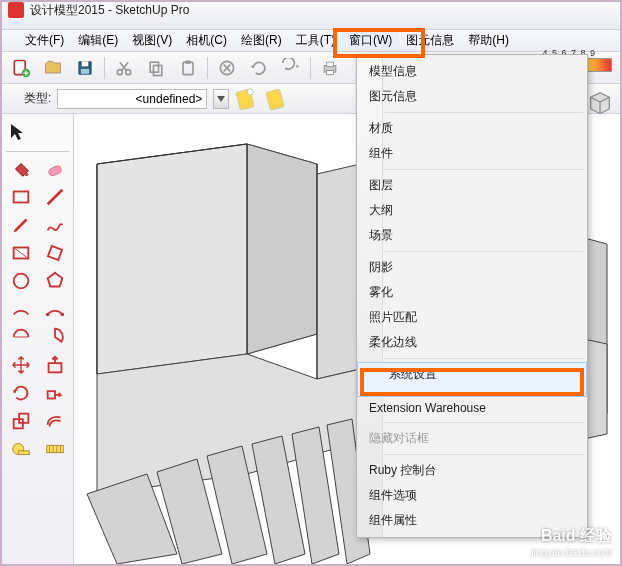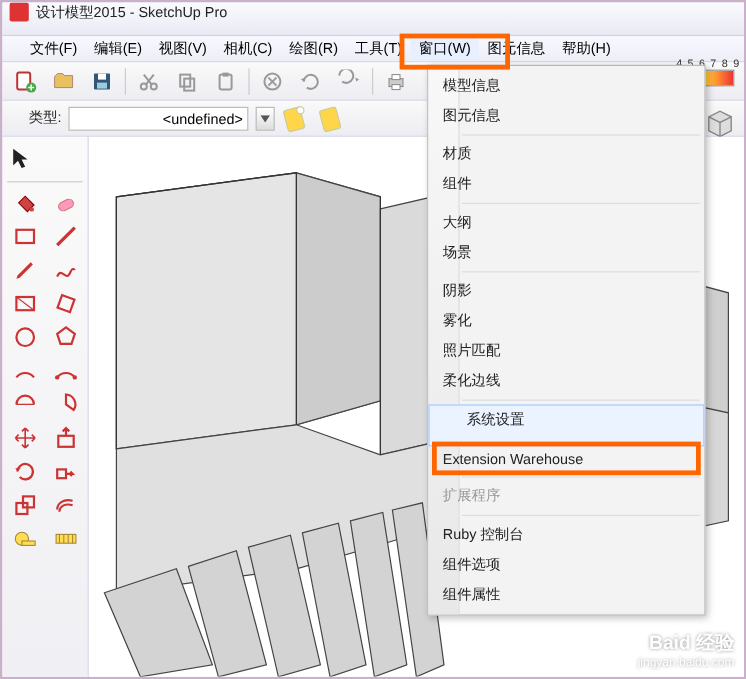--- a/index.html
+++ b/index.html
@@ -8,21 +8,21 @@
 .titlebar .app-icon { width: 16px; height: 16px; background: #d33; border-radius: 2px; margin-right: 6px; }
 .titlebar span { color: #222; }
 .menubar { height: 22px; background: linear-gradient(#f8f8ff,#edeef7); display: flex; align-items: center; padding: 0 16px; border-bottom: 1px solid #d0d0e0; }
 .menubar .menu { padding: 2px 7px; cursor: default; }
 .menubar .menu.hl { background: #e8f0ff; }
 .toolbar1 { height: 32px; background: linear-gradient(#fafafa,#ececf2); display: flex; align-items: center; padding: 0 6px; gap: 6px; border-bottom: 1px solid #d0d0e0; }
 .tb-ico { width: 26px; height: 26px; display: flex; align-items: center; justify-content: center; border: 1px solid transparent; border-radius: 3px; }
 .tb-ico svg { width: 20px; height: 20px; }
 .divider { width: 1px; height: 22px; background: #ccc; }
 .gradient-legend { position: absolute; right: 8px; top: 56px; width: 60px; height: 14px; background: linear-gradient(to right,#3b5,#9d5,#fe4,#f93,#e33); border: 1px solid #999; }
-.leg-nums { position: absolute; right: 3px; top: 46px; font-size: 9px; color: #333; letter-spacing: 1px; }
+.leg-nums { position: absolute; right: 24px; top: 46px; font-size: 9px; color: #333; letter-spacing: 1px; }
 .toolbar2 { height: 30px; background: linear-gradient(#fafafa,#ececf2); display: flex; align-items: center; padding: 0 22px; gap: 6px; border-bottom: 1px solid #d0d0e0; }
 .type-label { color: #222; }
 .type-input { width: 150px; height: 20px; border: 1px solid #bbb; padding: 0 4px; background: #fff; text-align: right; }
 .dd-btn { width: 16px; height: 20px; border: 1px solid #bbb; background: linear-gradient(#fff,#ddd); display:flex; align-items:center; justify-content:center; }
 .ylw-ico { width: 24px; height: 24px; transform: rotate(-15deg); }
 .content { position: relative; height: calc(566px - 28px - 22px - 32px - 30px - 4px); }
 .left-tools { position: absolute; left: 0; top: 0; width: 72px; height: 100%; background: linear-gradient(#fafafa,#f0f0f4); border-right: 1px solid #d0d0e0; display: flex; flex-direction: column; padding: 4px 0; }
 .sel-row { padding: 4px 6px; }
 .tool-grid { display: grid; grid-template-columns: 32px 32px; gap: 2px; padding: 2px 4px; }
 .t-ico { width: 30px; height: 26px; display:flex; align-items:center; justify-content:center; }
@@ -326,32 +326,33 @@
 
 <div class="dropdown">
   <div class="gutter"></div>
   <div id="dd-items">
       <div class="item">模型信息</div>
       <div class="item">图元信息</div>
       <div class="sep"></div>
       <div class="item">材质</div>
       <div class="item">组件</div>
       <div class="sep"></div>
+      <div class="item">图层</div>
       <div class="item">大纲</div>
       <div class="item">场景</div>
       <div class="sep"></div>
       <div class="item">阴影</div>
       <div class="item">雾化</div>
       <div class="item">照片匹配</div>
       <div class="item">柔化边线</div>
       <div class="sep"></div>
       <div class="item selected">系统设置</div>
       <div class="item">Extension Warehouse</div>
       <div class="sep"></div>
-      <div class="item disabled">扩展程序</div>
+      <div class="item disabled">隐藏对话框</div>
       <div class="sep"></div>
       <div class="item">Ruby 控制台</div>
       <div class="item">组件选项</div>
       <div class="item">组件属性</div>
     </div>
 </div>
 
 <div class="highlight-box hb1"></div>
 <div class="highlight-box hb2"></div>
 

